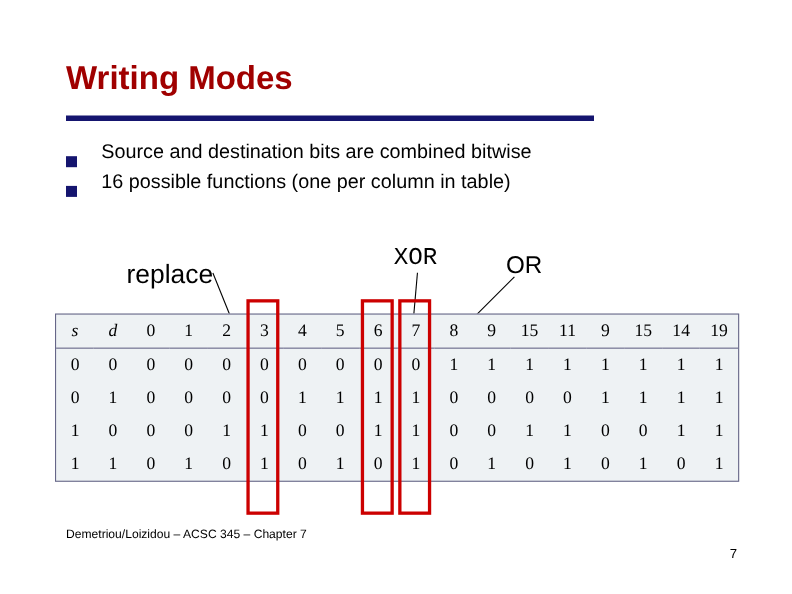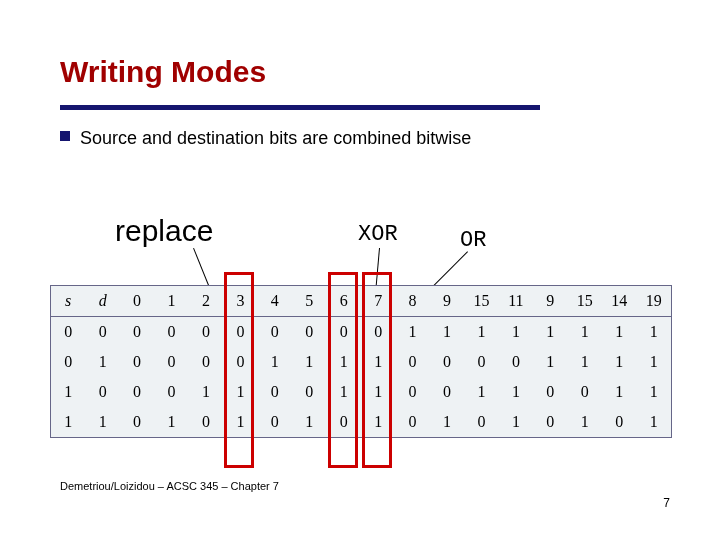--- a/index.html
+++ b/index.html
@@ -36,50 +36,50 @@
   }
   .bullets {
     position: absolute;
     left: 60px;
     top: 125px;
     font-size: 18px;
     line-height: 1.5;
   }
   .bullets .row {
     display: flex;
-    align-items: flex-start;
-    gap: 10px;
+    align-items: flex-end;
+    gap: 22px;
   }
   .sq {
     width: 10px;
     height: 10px;
     background: #15156f;
     margin-top: 6px;
     flex: 0 0 auto;
   }
   .label-replace {
     position: absolute;
     left: 115px;
-    top: 214px;
-    font-size: 30px;
+    top: 236px;
+    font-size: 24px;
     font-family: Arial, sans-serif;
   }
   .label-xor {
     position: absolute;
     left: 358px;
     top: 222px;
     font-size: 22px;
     font-family: Liberation Mono, monospace;
   }
   .label-or {
     position: absolute;
     left: 460px;
     top: 228px;
     font-size: 22px;
-    font-family: Liberation Mono, monospace;
+    font-family: Liberation Sans, sans-serif;
   }
   
   .ptr {
     position: absolute;
     background: #000;
     height: 1px;
     transform-origin: 0 0;
   }
   .table-wrap {
     position: absolute;
@@ -133,20 +133,24 @@
 
 <div class="slide">
 
   <div class="title">Writing Modes</div>
   <div class="title-underline"></div>
 
   <div class="bullets">
     <div class="row">
       <div class="sq"></div>
       <div>Source and destination bits are combined bitwise</div>
+    </div>
+    <div class="row">
+      <div class="sq"></div>
+      <div>16 possible functions (one per column in table)</div>
     </div>
   </div>
 
   <div class="label-replace">replace</div>
   <div class="label-xor">XOR</div>
   <div class="label-or">OR</div>
 
   <div class="ptr" style="left:194px; top:248px; width:50px; transform:rotate(68deg);"></div>
   <div class="ptr" style="left:380px; top:248px; width:42px; transform:rotate(95deg);"></div>
   <div class="ptr" style="left:468px; top:252px; width:55px; transform:rotate(135deg);"></div>

